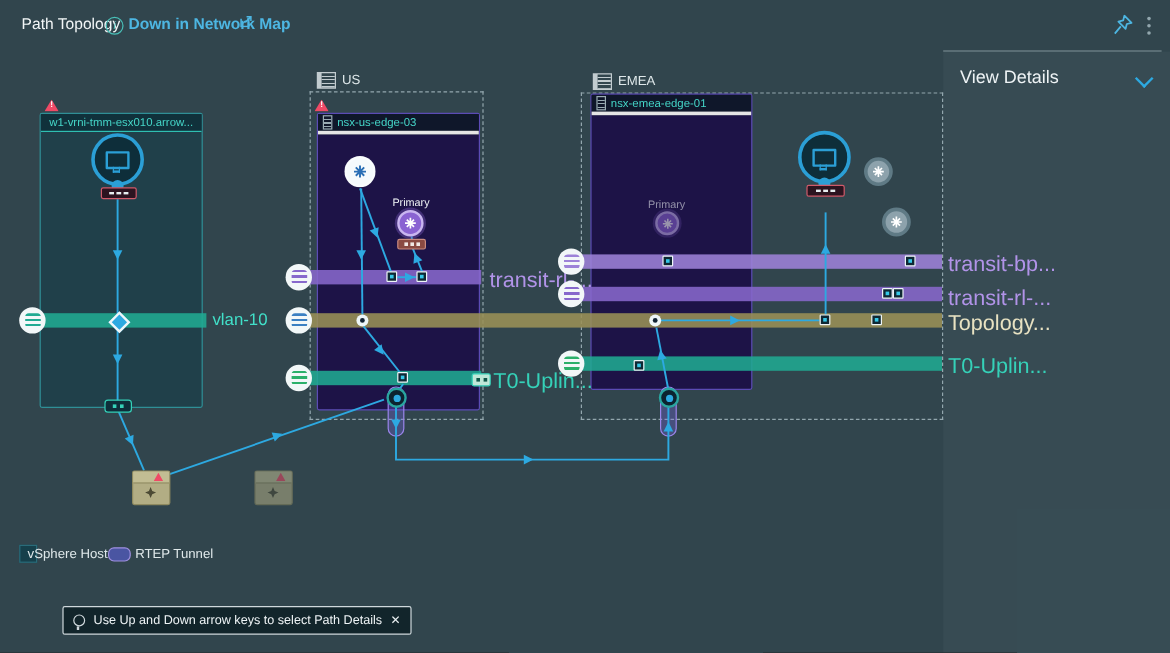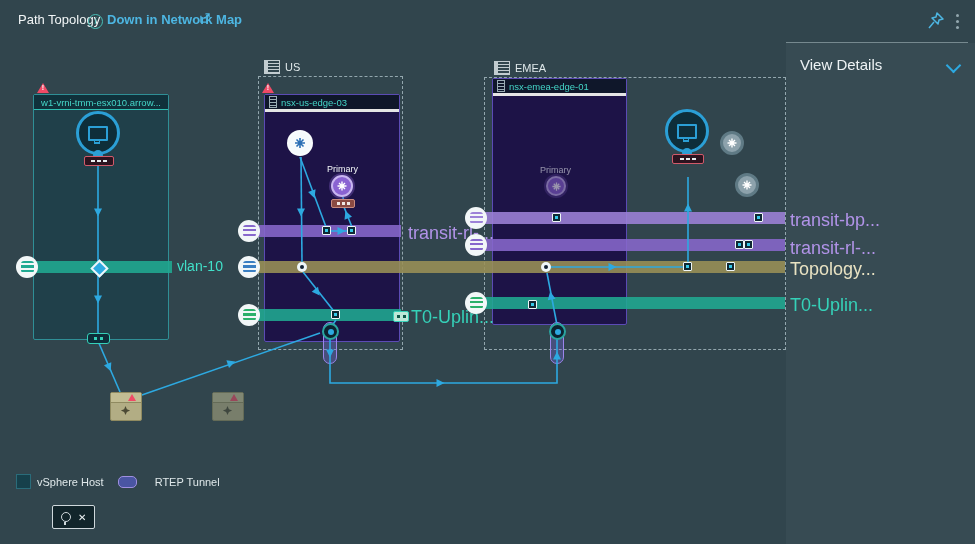--- a/index.html
+++ b/index.html
@@ -81,21 +81,21 @@
   .tunnel-circle{z-index:6;width:17px;height:17px;border-radius:50%;background:#0c2330;border:2px solid #2aa5a0;box-sizing:border-box;
     display:flex;align-items:center;justify-content:center;}
   .tunnel-circle::after{content:"";width:6px;height:6px;border-radius:50%;background:#2da9e1;}
   
   .router{z-index:6;width:30px;height:27px;background:#b2ad84;border:1px solid #8f8a60;border-radius:2px;}
   .router .cap{position:absolute;left:0;top:0;right:0;height:9px;background:#c2bd93;border-bottom:1px solid #8f8a60;}
   .router .ralert{position:absolute;right:5px;top:1px;width:8px;height:7px;background:#ef4a66;clip-path:polygon(50% 0,100% 100%,0 100%);}
   .router .gear{position:absolute;left:9px;top:12px;width:11px;height:11px;color:#4c4a34;}
   .dim{opacity:0.55;}
   
-  .legend-row{left:16px;top:474px;display:flex;align-items:center;gap:14px;z-index:9;}
+  .legend-row{left:16px;top:454px;display:flex;align-items:center;z-index:9;}
   .lg-sq{width:13px;height:13px;background:#16404b;border:1px solid #2a6c7a;}
   .lg-pill{width:17px;height:10px;border-radius:5px;background:#4a55a2;border:1.5px solid #9f8fe0;}
   .lg-txt{font-size:11px;color:#dfe8ea;}
   .tooltip{left:52px;top:505px;height:22px;border:1px solid #cfd8dc;border-radius:2px;background:rgba(13,32,38,0.85);
     display:flex;align-items:center;gap:7px;padding:0 8px;z-index:9;}
   .tt-text{font-size:10.5px;color:#eef3f5;white-space:nowrap;}
   .tt-close{font-size:10px;color:#eef3f5;cursor:pointer;}
   .bulb{width:8px;height:8px;border:1px solid #cfd8dc;border-radius:50%;position:relative;}
   .bulb::after{content:"";position:absolute;left:2px;bottom:-4px;width:2px;height:3px;background:#cfd8dc;}
   svg.wires{position:absolute;left:0;top:0;z-index:5;pointer-events:none;}
@@ -334,16 +334,17 @@
 
   <div class="abs legend-row">
     <span class="lg-sq"></span>
     <span class="lg-txt" style="margin-left:-8px;">vSphere Host</span>
     <span class="lg-pill"></span>
     <span class="lg-txt" style="margin-left:-8px;padding-left:12px;">RTEP Tunnel</span>
   </div>
 
   <div class="abs tooltip">
     <span class="bulb"></span>
+    <span class="tt-text">Use Up and Down arrow keys to select Path Details</span>
     <span class="tt-close">✕</span>
   </div>
 
 </div>
 
 </body></html>

